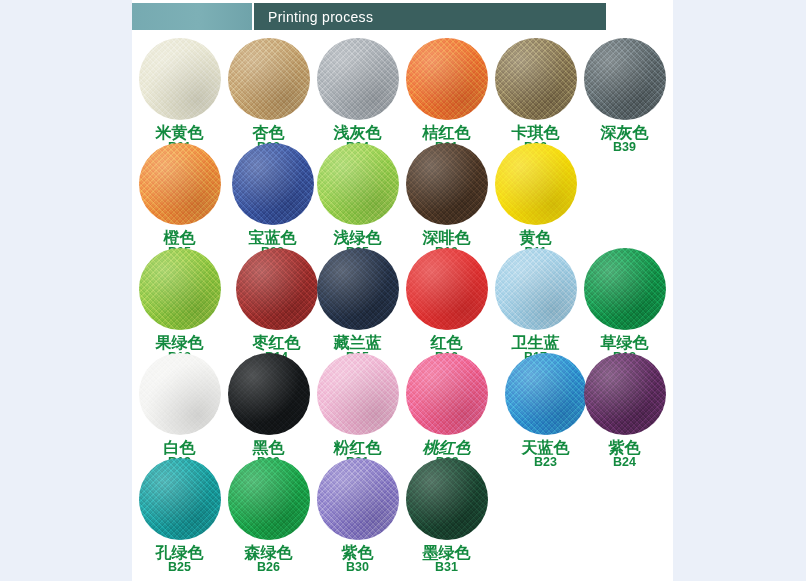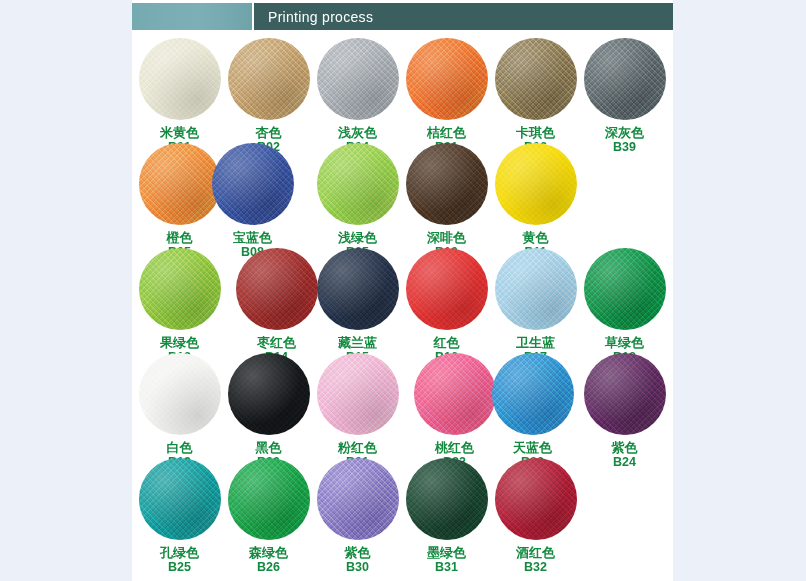--- a/index.html
+++ b/index.html
@@ -28,21 +28,21 @@
     width: 541px;
     height: 581px;
     background: #ffffff;
   }
 
   
   #header {
     position: absolute;
     left: 132px;
     top: 3px;
-    width: 541px;
+    width: 474px;
     height: 27px;
     display: flex;
     align-items: flex-start;
   }
   #header-accent {
     width: 120px;
     height: 100%;
     background: linear-gradient(to right, #76aab1 0%, #7db0b6 55%, #6fa3aa 100%);
   }
   #header-divider {
@@ -113,21 +113,21 @@
     position: absolute;
     inset: 0;
     background-image:
       radial-gradient(circle at 30% 28%, rgba(255,255,255,.26) 0%, rgba(255,255,255,0) 58%),
       radial-gradient(circle at 72% 76%, rgba(0,0,0,.14) 0%, rgba(0,0,0,0) 62%);
     border-radius: 50%;
   }
   .swatch-label {
     margin-top: 6px;
     color: #138a3f;
-    font-size: 13px;
+    font-size: 16px;
     line-height: 13.5px;
     font-weight: bold;
     font-family: "DejaVu Sans", "Liberation Sans", sans-serif;
     white-space: nowrap;
   }
   .swatch-code {
     color: #138a3f;
     font-size: 12.5px;
     line-height: 14px;
     font-weight: bold;
@@ -182,21 +182,21 @@
           <div class="swatch-label">深灰色</div>
           <div class="swatch-code">B39</div>
         </div>
       </div>
       <div class="swatch-row">
         <div class="swatch-cell" style="left: 3px;">
           <div class="swatch-disc" style="background: rgb(239, 140, 60);"></div>
           <div class="swatch-label">橙色</div>
           <div class="swatch-code">B05</div>
         </div>
-        <div class="swatch-cell" style="left: 76px;">
+        <div class="swatch-cell" style="left: 96px;">
           <div class="swatch-disc" style="background: rgb(57, 82, 156);"></div>
           <div class="swatch-label">宝蓝色</div>
           <div class="swatch-code">B08</div>
         </div>
         <div class="swatch-cell" style="left: 181px;">
           <div class="swatch-disc" style="background: rgb(150, 207, 77);"></div>
           <div class="swatch-label">浅绿色</div>
           <div class="swatch-code">B35</div>
         </div>
         <div class="swatch-cell" style="left: 359px;">
@@ -251,26 +251,26 @@
         <div class="swatch-cell" style="left: 181px;">
           <div class="swatch-disc" style="background: rgb(239, 180, 210);"></div>
           <div class="swatch-label">粉红色</div>
           <div class="swatch-code">B21</div>
         </div>
         <div class="swatch-cell" style="left: 92px;">
           <div class="swatch-disc" style="background: rgb(21, 24, 26);"></div>
           <div class="swatch-label">黑色</div>
           <div class="swatch-code">B20</div>
         </div>
-        <div class="swatch-cell" style="left: 278px;">
+        <div class="swatch-cell" style="left: 270px; font-style: italic;">
           <div class="swatch-disc" style="background: rgb(239, 95, 141);"></div>
           <div class="swatch-label">桃红色</div>
           <div class="swatch-code">B22</div>
         </div>
-        <div class="swatch-cell" style="left: 356px;">
+        <div class="swatch-cell" style="left: 369px;">
           <div class="swatch-disc" style="background: rgb(47, 143, 208);"></div>
           <div class="swatch-label">天蓝色</div>
           <div class="swatch-code">B23</div>
         </div>
         <div class="swatch-cell" style="left: 448px;">
           <div class="swatch-disc" style="background: rgb(93, 45, 94);"></div>
           <div class="swatch-label">紫色</div>
           <div class="swatch-code">B24</div>
         </div>
       </div>
@@ -288,21 +288,16 @@
         <div class="swatch-cell" style="left: 181px;">
           <div class="swatch-disc" style="background: rgb(138, 124, 200);"></div>
           <div class="swatch-label">紫色</div>
           <div class="swatch-code">B30</div>
         </div>
         <div class="swatch-cell" style="left: 270px;">
           <div class="swatch-disc" style="background: rgb(27, 69, 49);"></div>
           <div class="swatch-label">墨绿色</div>
           <div class="swatch-code">B31</div>
         </div>
-        <div class="swatch-cell" style="left: 359px;">
-          <div class="swatch-disc" style="background: rgb(171, 31, 53);"></div>
-          <div class="swatch-label">酒红色</div>
-          <div class="swatch-code">B32</div>
-        </div>
       </div>
     </div>
 
 </div>
 
 </body></html>

